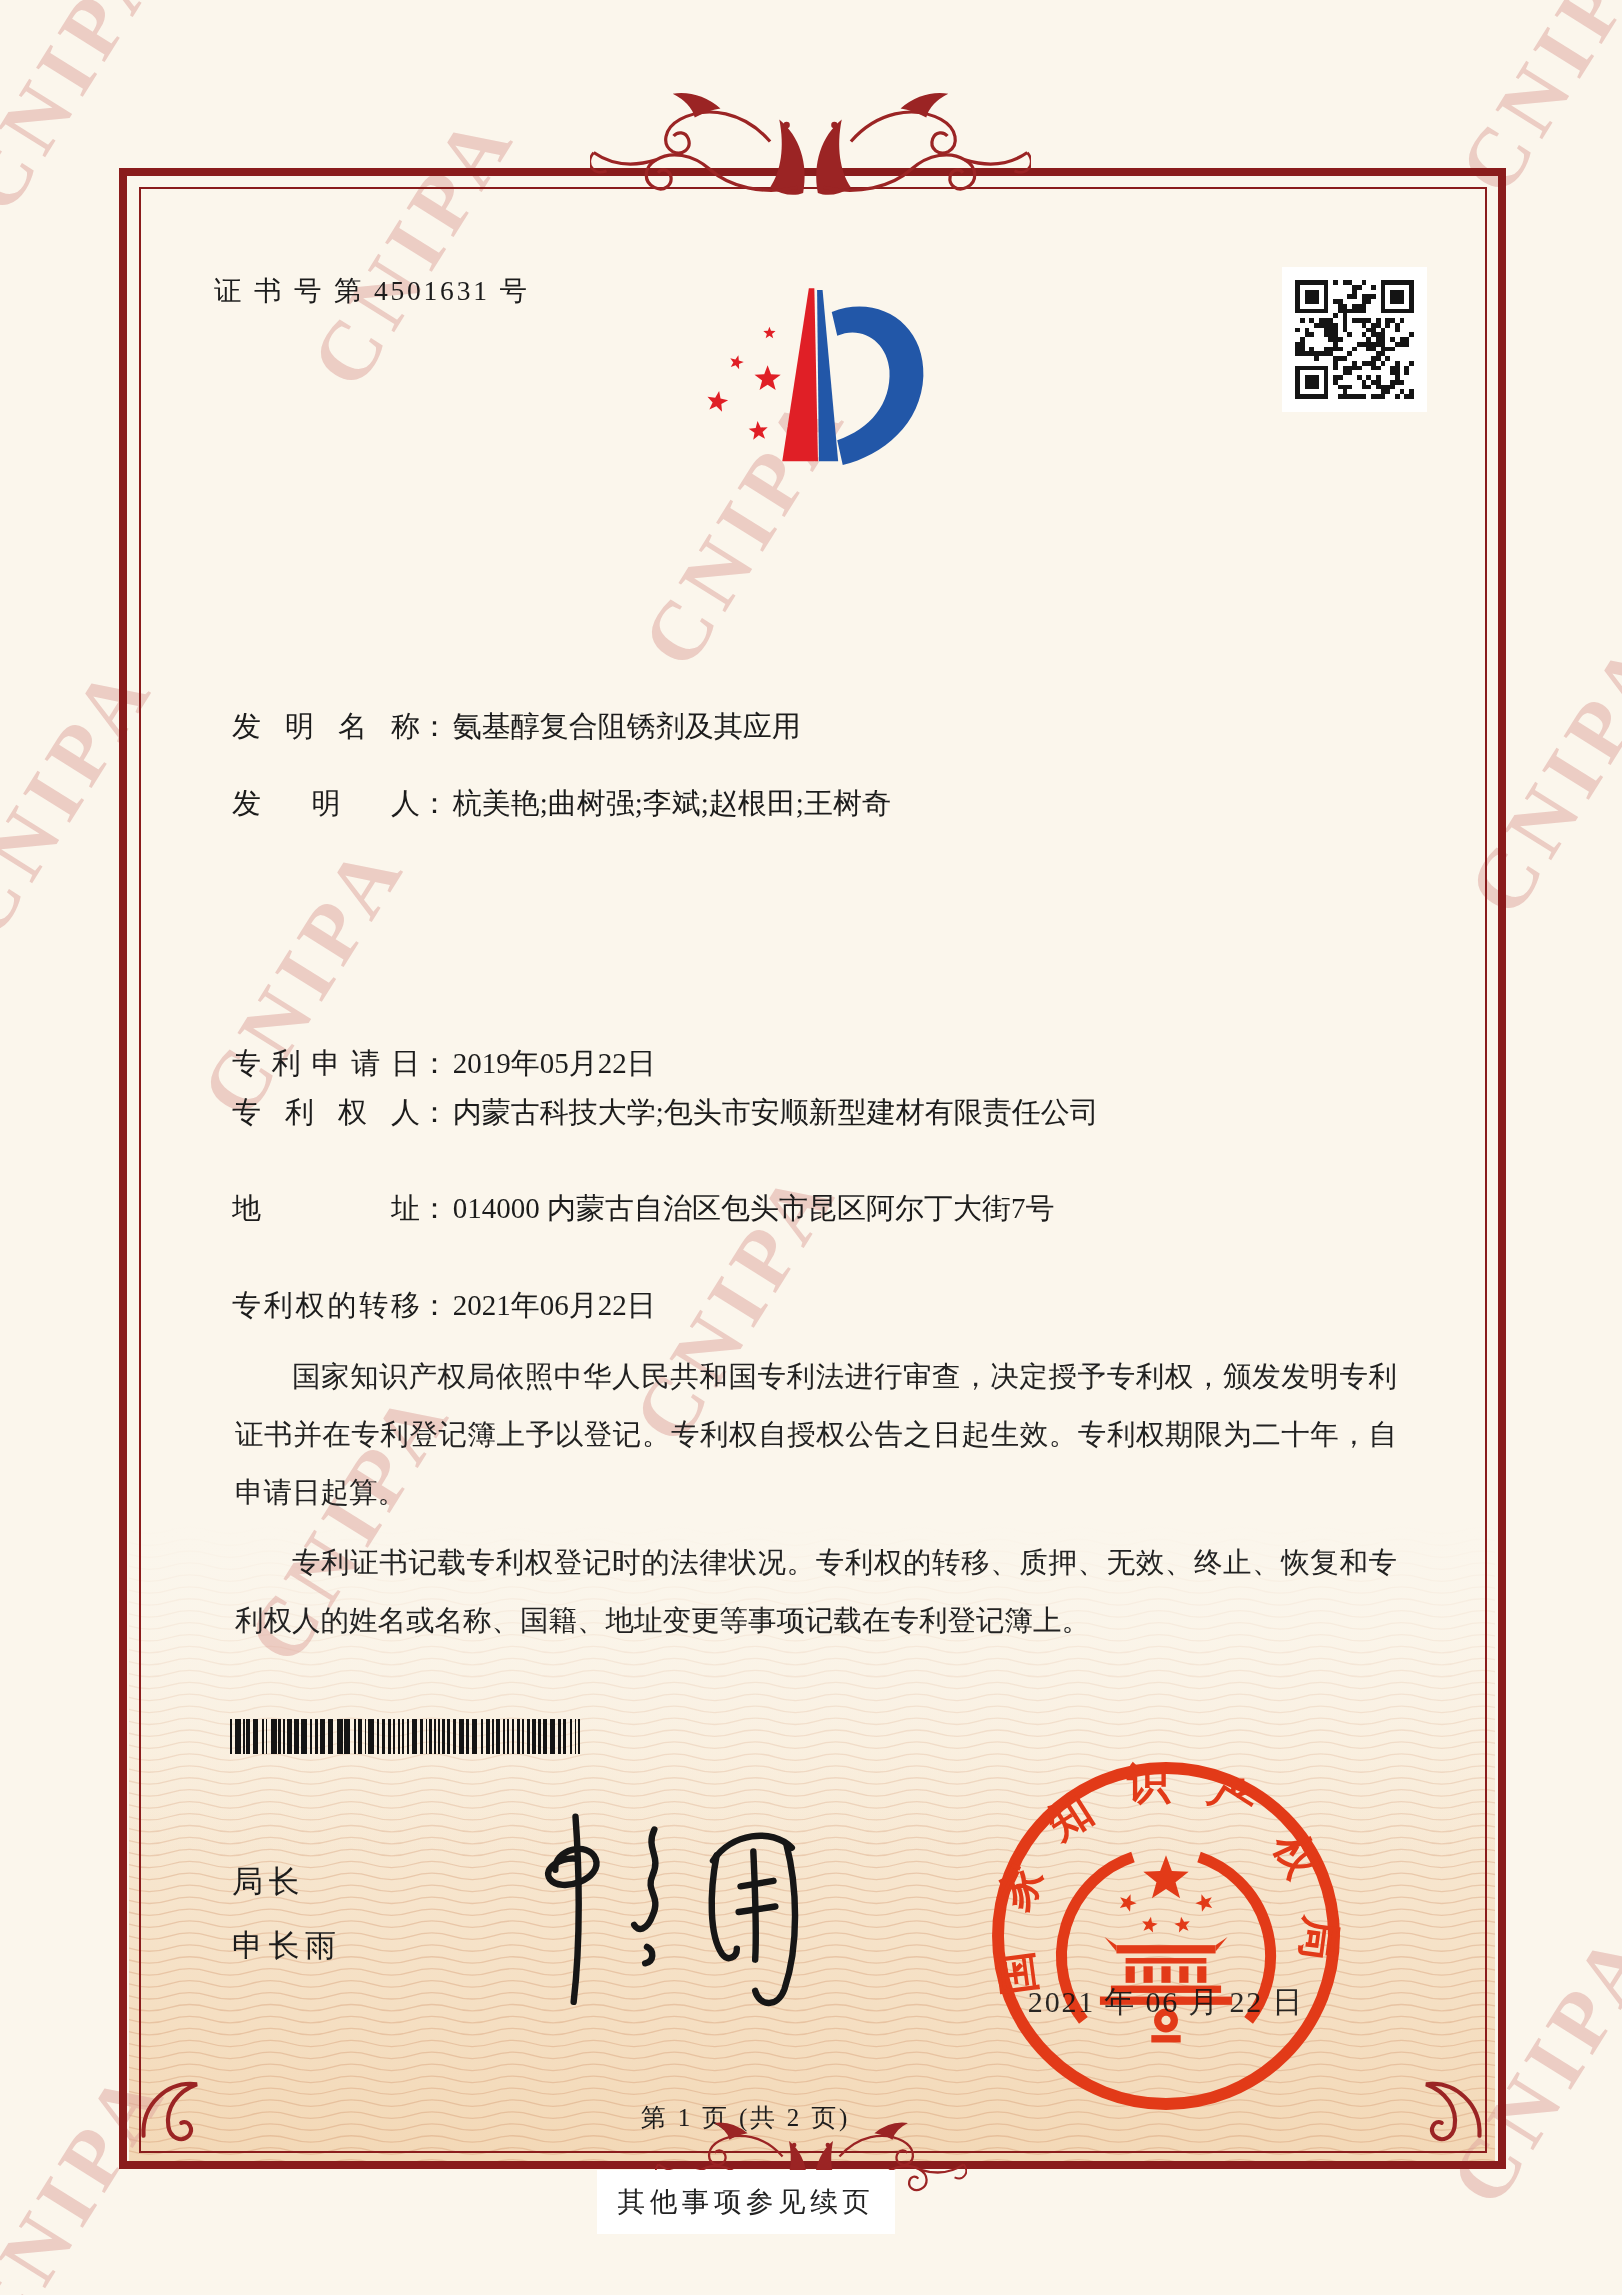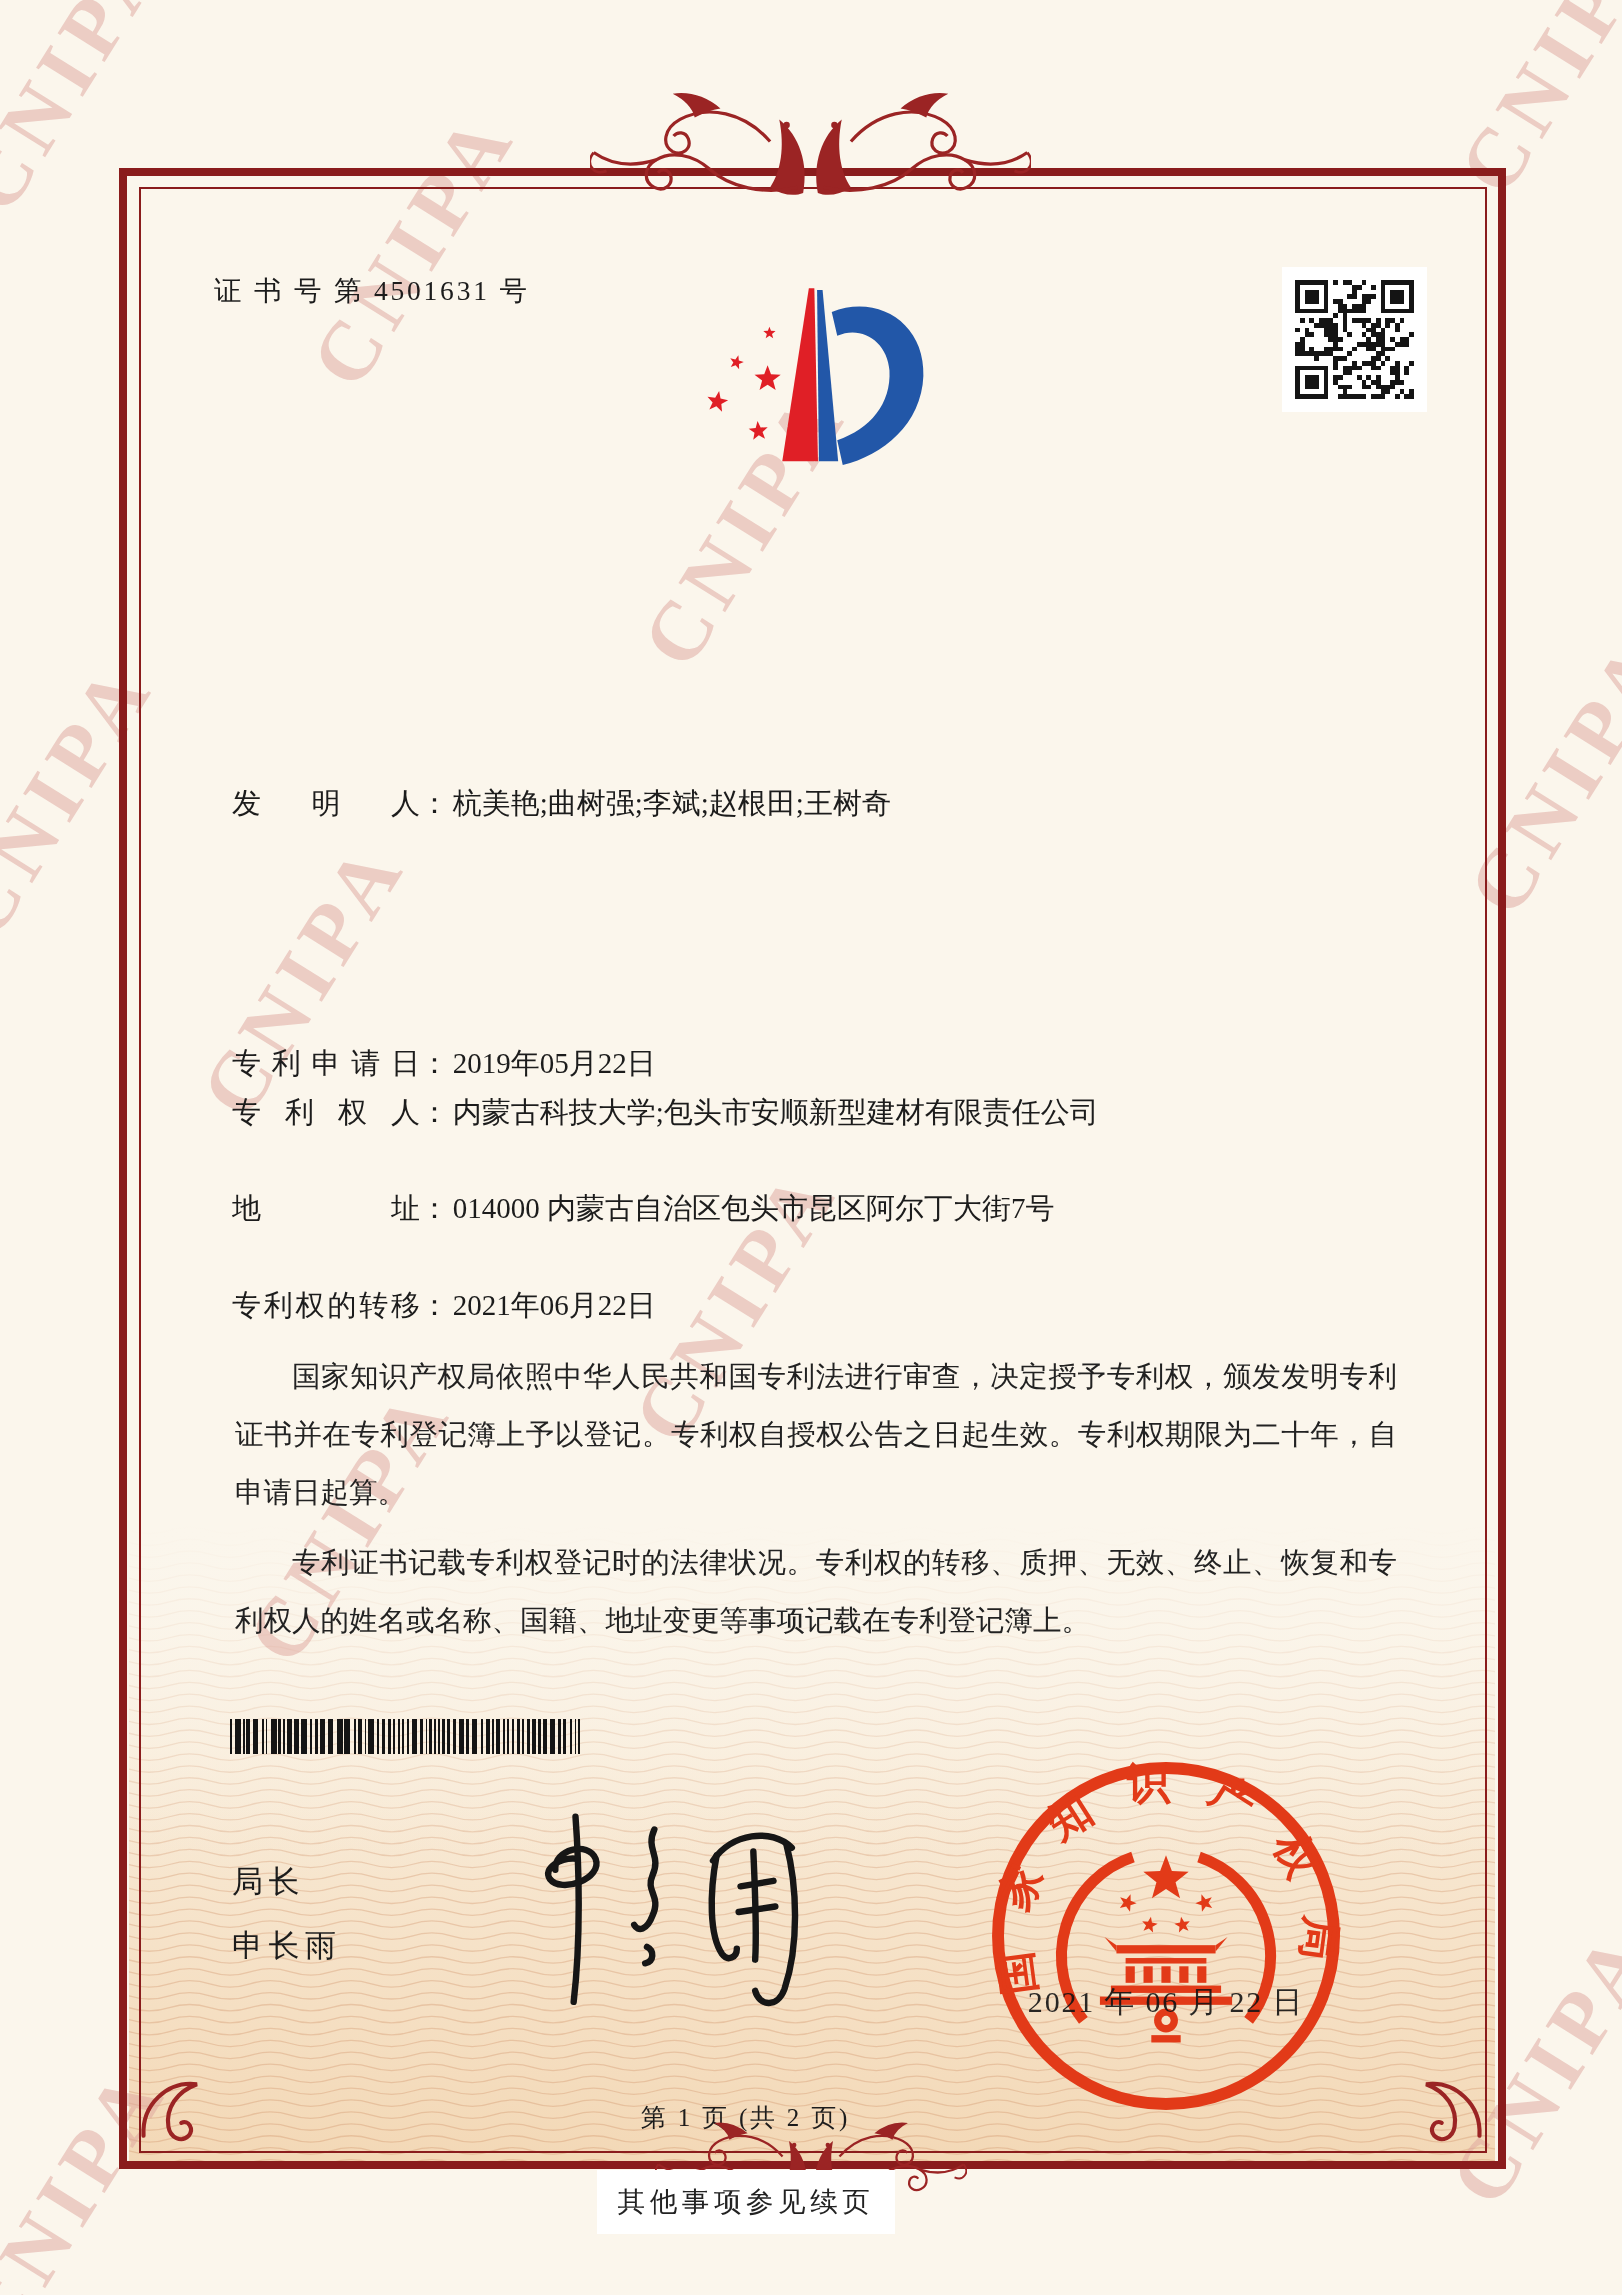--- a/index.html
+++ b/index.html
@@ -499,20 +499,23 @@
         <rect x="16" y="24" width="1" height="1"></rect>
         <rect x="17" y="24" width="1" height="1"></rect>
         <rect x="18" y="24" width="1" height="1"></rect>
         <rect x="21" y="24" width="1" height="1"></rect>
         <rect x="23" y="24" width="1" height="1"></rect>
         <rect x="24" y="24" width="1" height="1"></rect>
       </svg>
   </div>
 
 
+  <div class="field-row" style="top:707px">
+    <span class="f-label">发明名称</span><span class="f-colon">：</span><span class="f-value">氨基醇复合阻锈剂及其应用</span>
+  </div>
   <div class="field-row" style="top:784px">
     <span class="f-label">发明人</span><span class="f-colon">：</span><span class="f-value">杭美艳;曲树强;李斌;赵根田;王树奇</span>
   </div>
   <div class="field-row" style="top:1044px">
     <span class="f-label">专利申请日</span><span class="f-colon">：</span><span class="f-value">2019年05月22日</span>
   </div>
   <div class="field-row" style="top:1093px">
     <span class="f-label">专利权人</span><span class="f-colon">：</span><span class="f-value">内蒙古科技大学;包头市安顺新型建材有限责任公司</span>
   </div>
   <div class="field-row" style="top:1189px">

